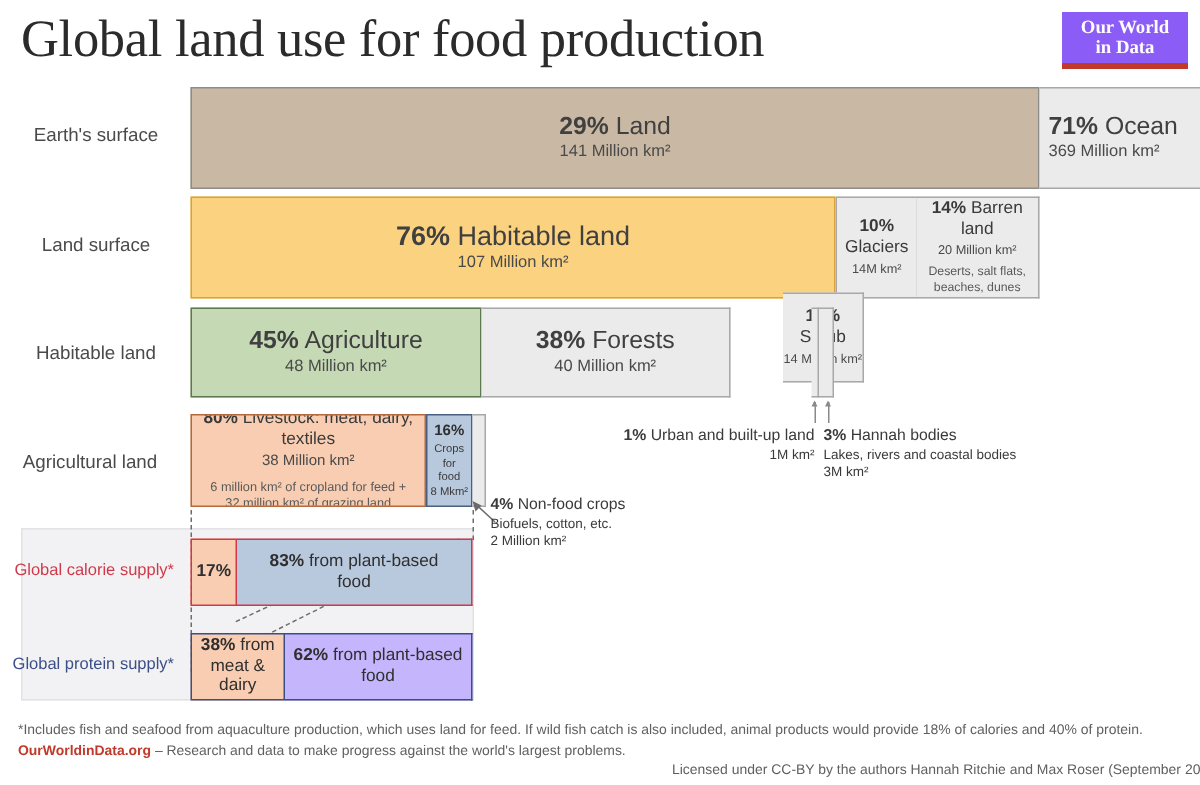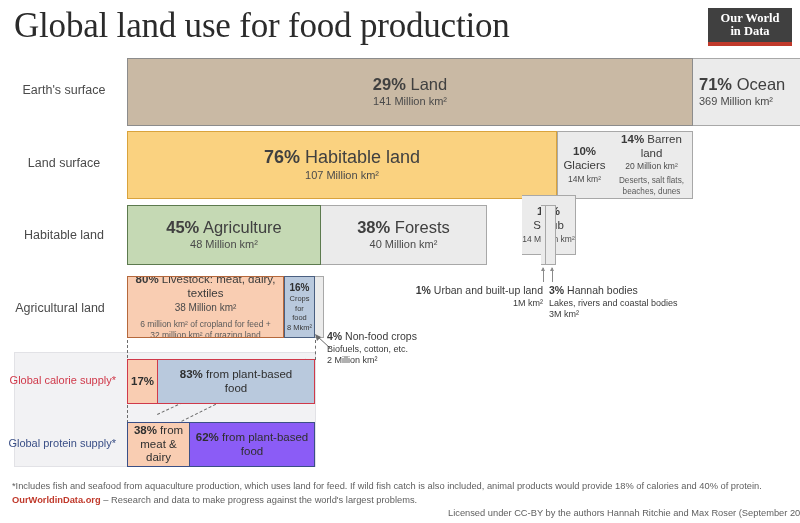--- a/index.html
+++ b/index.html
@@ -28,21 +28,21 @@
     font-size: 35px;
     font-weight: 400;
     color: #2b2b2b;
     letter-spacing: -0.2px;
     white-space: nowrap;
   }
   #owid-logo {
     position: absolute;
     right: 8px; top: 8px;
     width: 84px; height: 38px;
-    background: #404040;
+    background: #8b5cf6;
     border-bottom: 4px solid #c0392b;
     box-sizing: border-box;
     display: flex;
     flex-direction: column;
     align-items: center;
     justify-content: center;
     line-height: 1.08;
   }
   #owid-logo span {
     color: #ffffff;
@@ -161,21 +161,21 @@
     justify-content: center;
     text-align: center;
     font-size: 11.5px;
     line-height: 1.2;
     color: #2f2f2f;
   }
   .supply-box b { font-weight: 700; }
   .cal-animal  { background: #f9cdb2; border: 1.4px solid #d0394a; }
   .cal-plant   { background: #b9c9dd; border: 1.4px solid #d0394a; border-left: none; }
   .pro-animal  { background: #f9cdb2; border: 1.4px solid #3a4f86; }
-  .pro-plant   { background: #8b5cf6; border: 1.4px solid #3a4f86; border-left: none; }
+  .pro-plant   { background: #c4b5fd; border: 1.4px solid #3a4f86; border-left: none; }
 
   .dashed-v {
     position: absolute;
     border-left: 1.4px dashed #6d6d6d;
   }
   .dashed-line {
     position: absolute;
     height: 0;
     border-top: 1.4px dashed #6d6d6d;
     transform-origin: 0 0;

